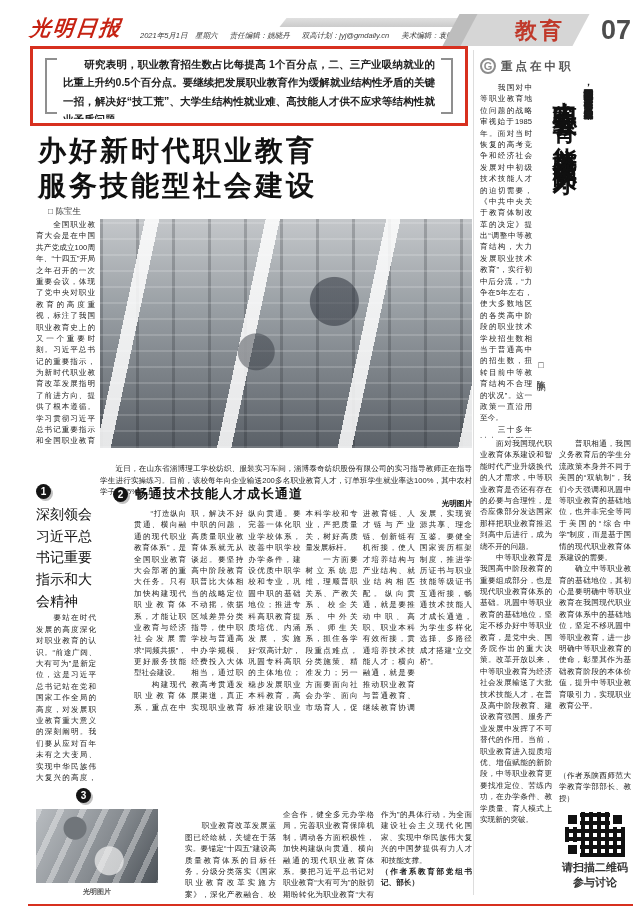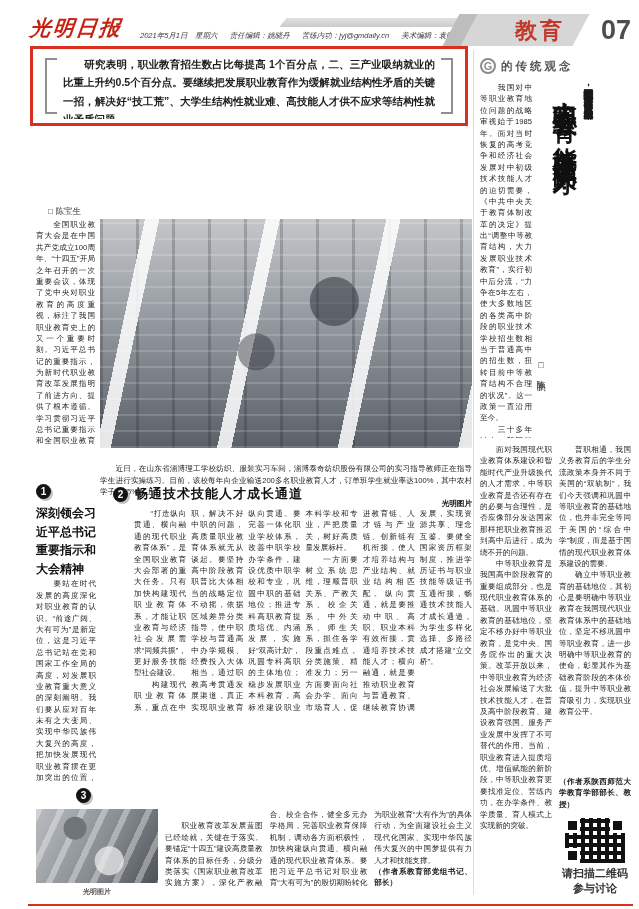--- a/index.html
+++ b/index.html
@@ -49,61 +49,61 @@
   
   .caption{position:absolute;top:452px;left:100px;width:372px;}
   .caption .credit{display:block;text-align:right;font-weight:700;color:#111;}
   
   .rowB{position:absolute;top:484px;left:36px;width:436px;height:300px;display:flex;gap:7px;}
   .sec1col{width:60px;display:flex;flex-direction:column;}
   .badge{display:inline-flex;flex:none;width:15px;height:15px;border-radius:50%;background:#141414;
          color:#fff;font-size:10px;font-weight:700;align-items:center;justify-content:center;
          box-shadow:2px 2px 0 #c2c2c2;}
   .sec1-head{display:flex;gap:4px;margin-bottom:5px;}
-  .sec1-title{font-size:12px;font-weight:700;line-height:1.55;color:#111;}
+  .sec1-title{font-size:14px;font-weight:400;line-height:1.55;color:#111;}
   .sec1-body{flex:1;}
   .sec2area{flex:1;display:flex;flex-direction:column;}
   .sec-head{display:flex;align-items:center;gap:7px;margin:1px 0 5px 10px;}
   .sec-title{font-size:13px;font-weight:900;color:#111;letter-spacing:1px;}
   .sec2-cols{flex:1;column-count:6;column-gap:5px;margin-left:31px;}
   
   .sec3{position:absolute;top:787px;left:36px;width:436px;height:114px;}
   .sec3 .sec-head{margin-left:40px;}
   .sec3row{position:absolute;left:0;right:0;top:22px;bottom:0;display:flex;gap:7px;}
   .photo2block{width:122px;}
   .photo2{width:122px;height:74px;
     background:
       radial-gradient(circle at 32% 26%, #70757a 0 11px, rgba(0,0,0,0) 12px),
       radial-gradient(circle at 60% 70%, rgba(240,240,240,.7) 0 14px, rgba(0,0,0,0) 15px),
       repeating-linear-gradient(115deg, rgba(255,255,255,.35) 0 6px, rgba(0,0,0,0) 6px 20px),
       linear-gradient(120deg,#b9bdc1 0%,#878c91 55%,#4c5258 100%);}
   .photo2-credit{text-align:center;font-size:7px;font-weight:700;color:#555;margin-top:4px;}
-  .sec3-cols{flex:1;column-count:3;column-gap:7px;}
+  .sec3-cols{flex:1;column-count:3;column-gap:7px;margin-left:20px;}
   .credit-line{font-weight:700;}
   
   .v-divider{position:absolute;top:50px;bottom:14px;left:473px;width:1px;background:#ddd;}
   
   .aside{position:absolute;top:54px;left:480px;width:152px;height:846px;}
   .aside-head{display:flex;align-items:center;gap:5px;height:24px;}
   .g-icon{width:16px;height:16px;border:2px solid #8c8c8c;border-radius:50%;color:#8c8c8c;
           font-size:11px;font-weight:700;display:flex;align-items:center;justify-content:center;
           box-sizing:border-box;}
   .aside-brand{font-size:11.5px;font-weight:800;color:#565656;letter-spacing:3px;}
   .aside-top{display:flex;gap:3px;height:356px;overflow:hidden;margin-top:4px;}
   .as-col1{width:52px;}
   .as-byline{writing-mode:vertical-rl;font-size:9px;color:#333;margin-top:auto;height:64px;flex:none;
              margin-bottom:14px;width:12px;}
   .as-headline{writing-mode:vertical-rl;font-size:24px;font-weight:900;color:#101010;line-height:1.2;
                height:350px;letter-spacing:3px;flex:none;}
   .as-kicker{writing-mode:vertical-rl;font-size:9.5px;font-weight:700;color:#1a1a1a;line-height:1.45;
              height:344px;flex:none;}
-  .aside-bottom{display:flex;gap:7px;height:452px;margin-top:6px;}
+  .aside-bottom{display:flex;gap:7px;height:452px;}
   .ab-col{width:72px;display:flex;flex-direction:column;}
   .ab-col .smalltext{flex:none;}
-  .as-credit{font-size:7.6px;font-weight:700;margin-top:2px;text-align:justify;line-height:1.5;}
+  .as-credit{font-size:7.6px;font-weight:400;margin-top:2px;text-align:justify;line-height:1.5;}
   .qr{width:60px;height:60px;margin:8px auto 3px auto;position:relative;background-color:#fff;
       background-image:
         repeating-linear-gradient(0deg,#111 0 4px,rgba(0,0,0,0) 4px 8px),
         repeating-linear-gradient(90deg,#111 0 4px,#fff 4px 8px);
       outline:3px solid #fff;}
   .qr .eye{position:absolute;width:15px;height:15px;background:#111;box-shadow:inset 0 0 0 3px #fff,inset 0 0 0 6px #111;}
   .qr .eye.tl{left:0;top:0;} .qr .eye.tr{right:0;top:0;} .qr .eye.bl{left:0;bottom:0;}
   .qr-caption{text-align:center;font-size:11px;font-weight:700;color:#333;}
   
   .bottom-rule{position:absolute;left:28px;right:6px;top:904px;height:2px;background:#d7301f;}
@@ -111,38 +111,42 @@
 </head>
 <body>
 
 <div class="page">
 
   <div class="masthead">
     <div class="logo">光明日报</div>
     <div class="meta">
       <span>2021年5月1日　星期六</span>
       <span>责任编辑：姚晓丹</span>
-      <span>苦练内功：jyj@gmdaily.cn</span>
+      <span>双高计划：jyj@gmdaily.cn</span>
       <span>美术编辑：袁昕</span>
     </div>
     <div class="banner">
       <div class="tail-strip"></div>
       <div class="jy-bg2"></div>
       <div class="jy-bg"></div>
       <div class="jy-text">教育</div>
       <div class="pagenum">07</div>
     </div>
   </div>
 
   <div class="lead-box">
     <div class="bracket l"></div>
     <div class="bracket r"></div>
     <div class="lead-text">　　研究表明，职业教育招生数占比每提高 1个百分点，二、三产业吸纳就业的比重上升约0.5个百分点。要继续把发展职业教育作为缓解就业结构性矛盾的关键一招，解决好“技工荒”、大学生结构性就业难、高技能人才供不应求等结构性就业矛盾问题——</div>
   </div>
 
+  <div class="headline">
+    <div>办好新时代职业教育</div>
+    <div>服务技能型社会建设</div>
+  </div>
   <div class="byline-main">□ 陈宝生</div>
 
   <div class="rowA">
     <div class="introcol smalltext">　　全国职业教育大会是在中国共产党成立100周年、“十四五”开局之年召开的一次重要会议，体现了党中央对职业教育的高度重视，标注了我国职业教育史上的又一个重要时刻。习近平总书记的重要指示，为新时代职业教育改革发展指明了前进方向、提供了根本遵循。学习贯彻习近平总书记重要指示和全国职业教育大会精神，是当前和今后一个时期职业教育战线的重要任务。</div>
     <div class="photo-main"></div>
   </div>
 
   <div class="caption smalltext">
     <span>　　近日，在山东省淄博理工学校纺织、服装实习车间，淄博泰奇纺织股份有限公司的实习指导教师正在指导学生进行实操练习。目前，该校每年向企业输送200多名职业教育人才，订单班学生就业率达100%，其中农村学子占95%以上。</span>
     <span class="credit">光明图片</span>
@@ -182,21 +186,21 @@
         <span class="credit-line">（作者系教育部党组书记、部长）</span>
       </div>
     </div>
   </div>
 
   <div class="v-divider"></div>
 
   <div class="aside">
     <div class="aside-head">
       <span class="g-icon">G</span>
-      <span class="aside-brand">的传统观念</span>
+      <span class="aside-brand">重点在中职</span>
     </div>
     <div class="aside-top">
       <div class="as-col1 smalltext">　　我国对中等职业教育地位问题的战略审视始于1985年。面对当时恢复的高考竞争和经济社会发展对中初级技术技能人才的迫切需要，《中共中央关于教育体制改革的决定》提出“调整中等教育结构，大力发展职业技术教育”，实行初中后分流，“力争在5年左右，使大多数地区的各类高中阶段的职业技术学校招生数相当于普通高中的招生数，扭转目前中等教育结构不合理的状况”。这一政策一直沿用至今。
 　　三十多年过去，我国已经由计划经济转型为中国特色社会主义市场经济，科学技术的进步与产业的升级换代对技术技能人才的需求与上世纪80年代中期相比已发生显著改变；高等教育毛入学率从4%左右增长到2020年的54.4%，高等教育从精英化走向普及化阶段。</div>
       <div class="as-byline">□ 陈 鹏</div>
       <div class="as-headline">中等职业教育，能培养什么样的人才？</div>
       <div class="as-kicker">中等职业教育是我国高中阶段与普通高中教育同等重要的类型教育，与普通高中教育不同，它肩负着就业与升学的双重使命——</div>
     </div>
     <div class="aside-bottom">
       <div class="ab-col">

